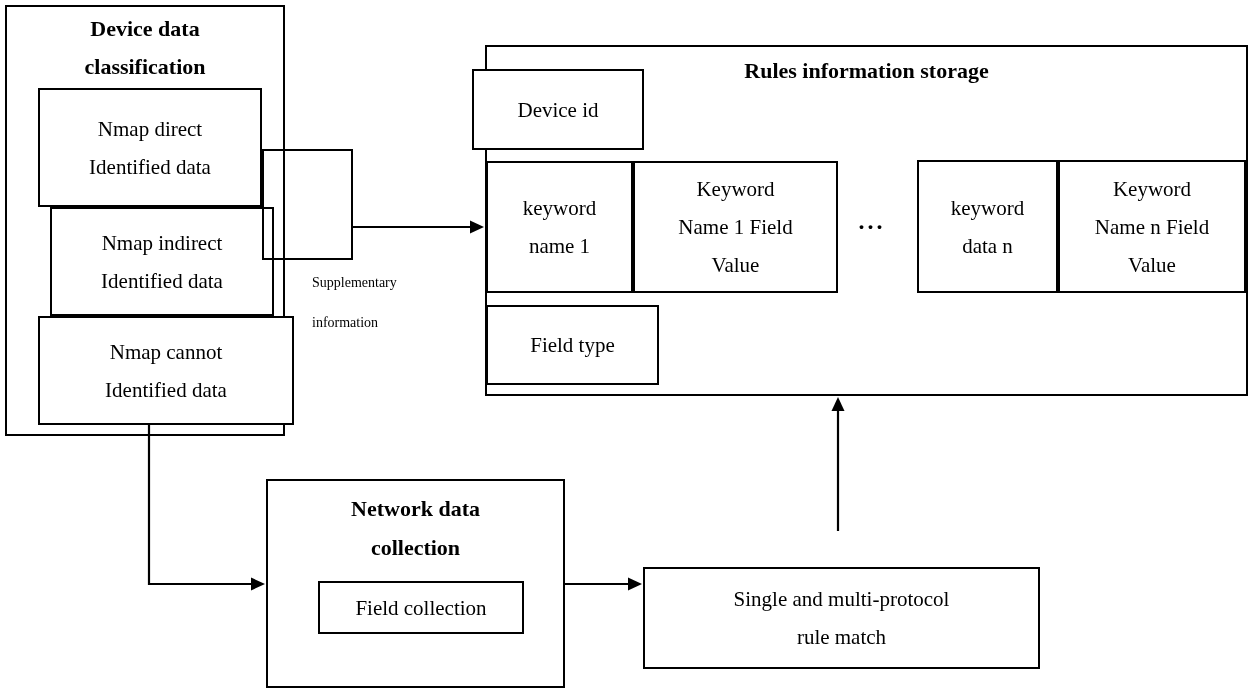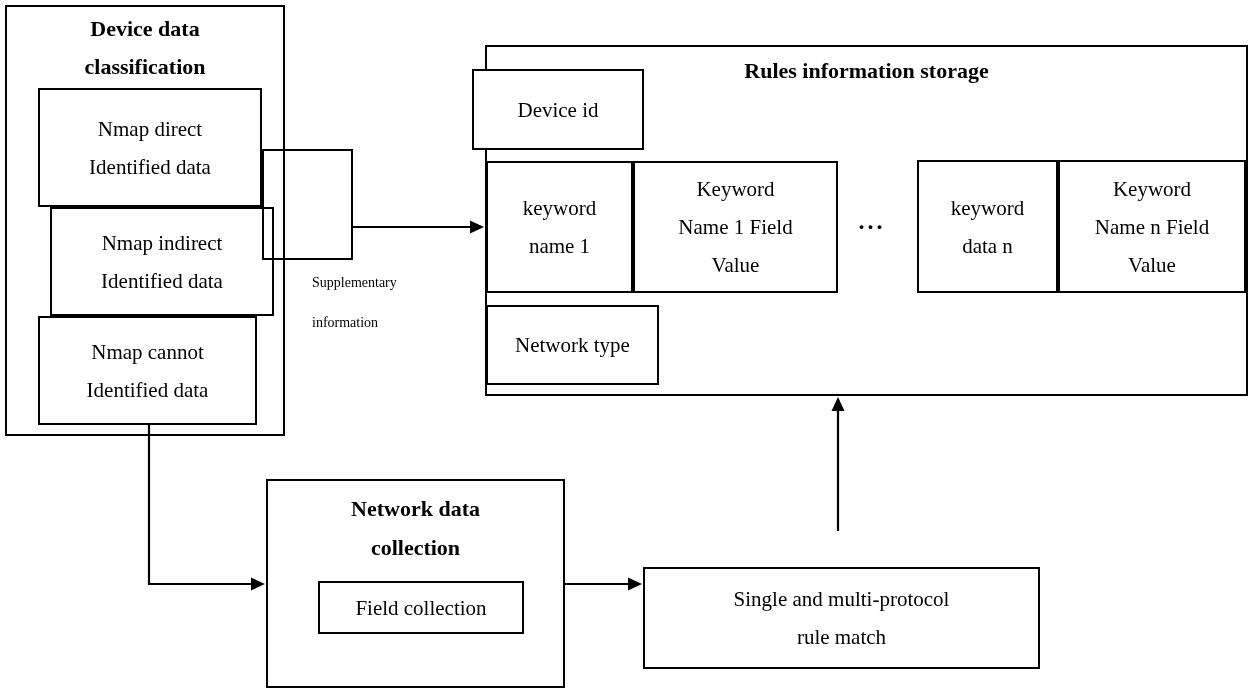--- a/index.html
+++ b/index.html
@@ -91,21 +91,21 @@
   </div>
 
   <div class="box" style="left:38px; top:88px; width:224px; height:119px;">
     <span class="line">Nmap direct</span>
     <span class="line">Identified data</span>
   </div>
   <div class="box" style="left:38px; top:207px; width:224px; height:109px;margin-left:12px;">
     <span class="line">Nmap indirect</span>
     <span class="line">Identified data</span>
   </div>
-  <div class="box" style="left:38px; top:316px; width:219px; height:109px;">
+  <div class="box" style="left:38px; top:316px; width:256px; height:109px;">
     <span class="line">Nmap cannot</span>
     <span class="line">Identified data</span>
   </div>
 
   <div class="bracket" style="left:262px; top:149px; width:91px; height:111px;"></div>
 
   <div class="free-label" style="left:312px; top:263px; width:175px;">
     <span class="line">Supplementary</span>
     <span class="line">information</span>
   </div>
@@ -130,21 +130,21 @@
   <div class="box" style="left:917px; top:160px; width:141px; height:133px;">
     <span class="line">keyword</span>
     <span class="line">data n</span>
   </div>
   <div class="box" style="left:1058px; top:160px; width:188px; height:133px;">
     <span class="line">Keyword</span>
     <span class="line">Name n Field</span>
     <span class="line">Value</span>
   </div>
 
-  <div class="box" style="left:486px; top:305px; width:173px; height:80px;">Network type</div>
+  <div class="box" style="left:486px; top:305px; width:173px; height:80px;">Field type</div>
 
   <div class="container-box" style="left:266px; top:479px; width:299px; height:209px;"></div>
   <div class="title" style="left:266px; top:489px; width:299px; line-height:39px;">
     <span class="line">Network data</span>
     <span class="line">collection</span>
   </div>
   <div class="box" style="left:318px; top:581px; width:206px; height:53px;">Field collection</div>
 
   <div class="box" style="left:643px; top:531px; width:397px; height:102px;margin-top:36px;">
     <span class="line">Single and multi-protocol</span>

